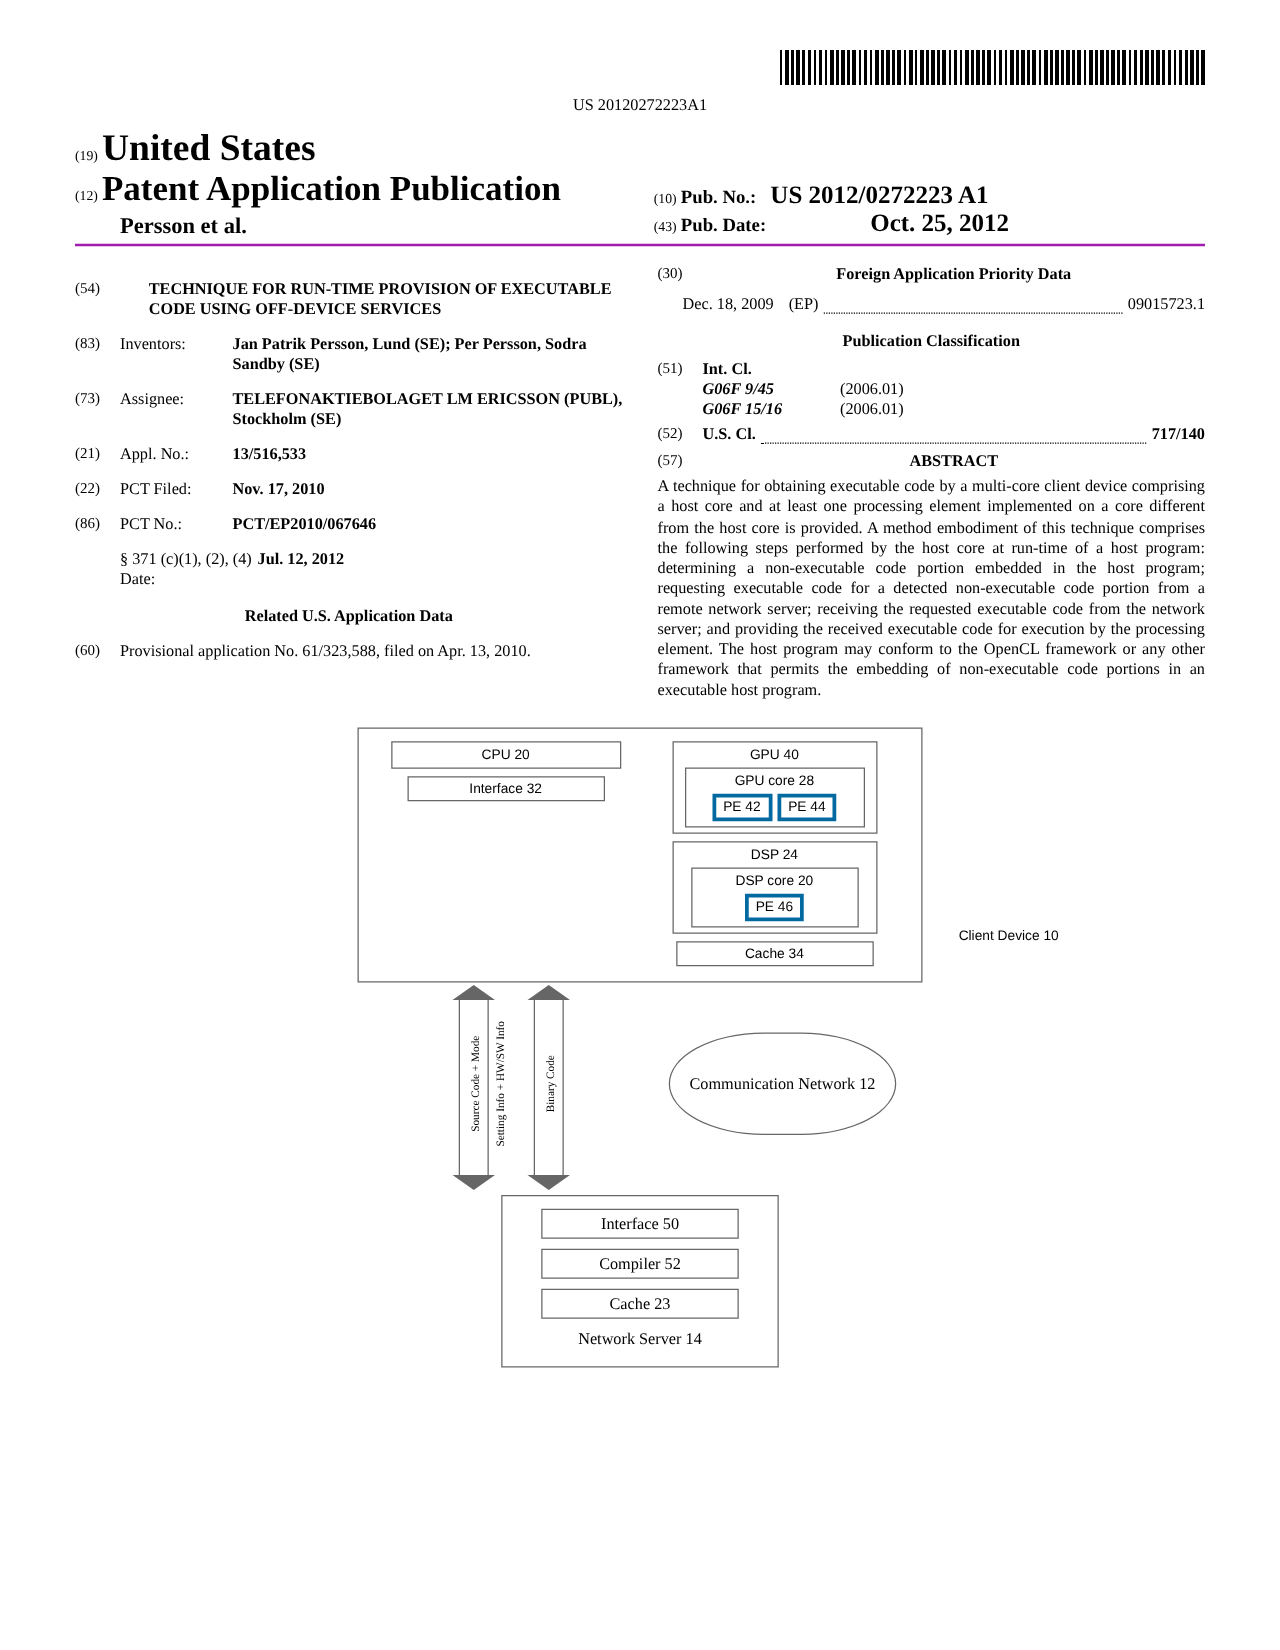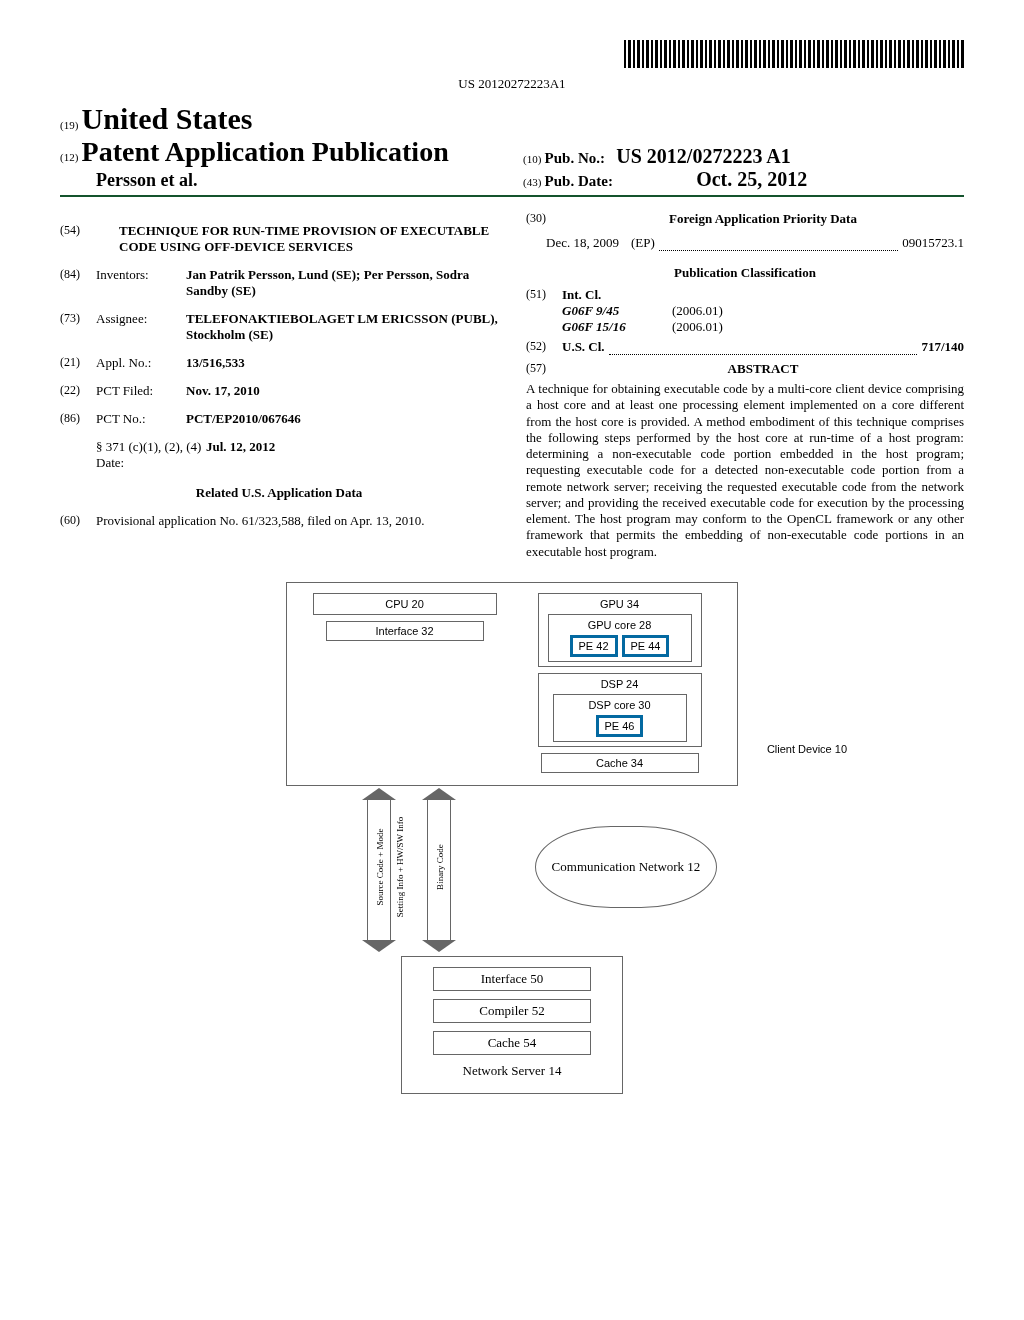--- a/index.html
+++ b/index.html
@@ -21,21 +21,21 @@
     height: 28px;
     width: 340px;
     background: repeating-linear-gradient(90deg, #000 0 2px, #fff 2px 4px, #000 4px 7px, #fff 7px 9px);
   }
   .docnum-under-barcode {
     text-align: center;
     font-size: 13px;
     margin-top: 2px;
   }
   .header-block {
-    border-bottom: 2px solid #14532d;
+    border-bottom: 2px solid #a21caf;
     padding-bottom: 4px;
     margin-top: 10px;
   }
   .header-row {
     display: flex;
     align-items: flex-end;
   }
   .header-left { flex: 1.05; }
   .header-right { flex: 1; }
   .inid { font-size: 11px; vertical-align: baseline; }
@@ -135,21 +135,21 @@
 <div class="body-columns">
 
   <div class="col">
 
     <div class="field-row">
       <div class="field-code">(54)</div>
       <div class="title54" style="flex:1;">TECHNIQUE FOR RUN-TIME PROVISION OF EXECUTABLE CODE USING OFF-DEVICE SERVICES</div>
     </div>
 
     <div class="field-row">
-      <div class="field-code">(84)</div>
+      <div class="field-code">(83)</div>
       <div class="field-label">Inventors:</div>
       <div class="field-value bold">Jan Patrik Persson, Lund (SE); Per Persson, Sodra Sandby (SE)</div>
     </div>
 
     <div class="field-row">
       <div class="field-code">(73)</div>
       <div class="field-label">Assignee:</div>
       <div class="field-value bold">TELEFONAKTIEBOLAGET LM ERICSSON (PUBL), Stockholm (SE)</div>
     </div>
 
@@ -241,33 +241,33 @@
 
         <div class="fig-col">
           <div class="fig-nest" style="width:170px;">
             <div>CPU 20</div>
           </div>
           <div class="fig-box fig-box-wide">Interface 32</div>
         </div>
 
         <div class="fig-col">
           <div class="fig-nest" style="width:150px;">
-            <div>GPU 34</div>
+            <div>GPU 40</div>
             <div class="fig-nest" style="width:130px;">
               <div>GPU core 28</div>
               <div class="pe-row">
                 <div class="pe">PE 42</div>
                 <div class="pe">PE 44</div>
               </div>
             </div>
           </div>
           <div class="fig-nest" style="width:150px;">
             <div>DSP 24</div>
             <div class="fig-nest" style="width:120px;">
-              <div>DSP core 30</div>
+              <div>DSP core 20</div>
               <div class="pe">PE 46</div>
             </div>
           </div>
           <div class="fig-box fig-box-wide">Cache 34</div>
         </div>
       </div>
       <div class="right-label" style="right:-110px; top:160px;">Client Device 10</div>
     </div>
 
     <div style="position:relative; width:430px; height:170px;">
@@ -284,18 +284,18 @@
       <div style="position:absolute; right:10px; top:40px;">
         <div class="cloud">
           <span style="text-align:center;">Communication Network 12</span>
         </div>
       </div>
     </div>
 
     <div class="server-box">
       <div class="fig-box" style="width:140px;">Interface 50</div>
       <div class="fig-box" style="width:140px;">Compiler 52</div>
-      <div class="fig-box" style="width:140px;">Cache 54</div>
+      <div class="fig-box" style="width:140px;">Cache 23</div>
       <div>Network Server 14</div>
     </div>
 
   </div>
 </div>
 
 </body></html>

